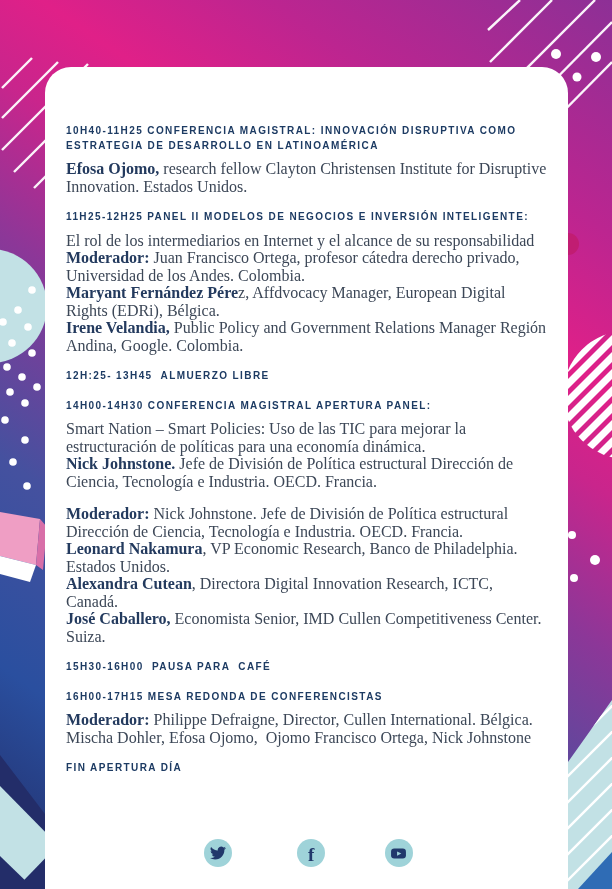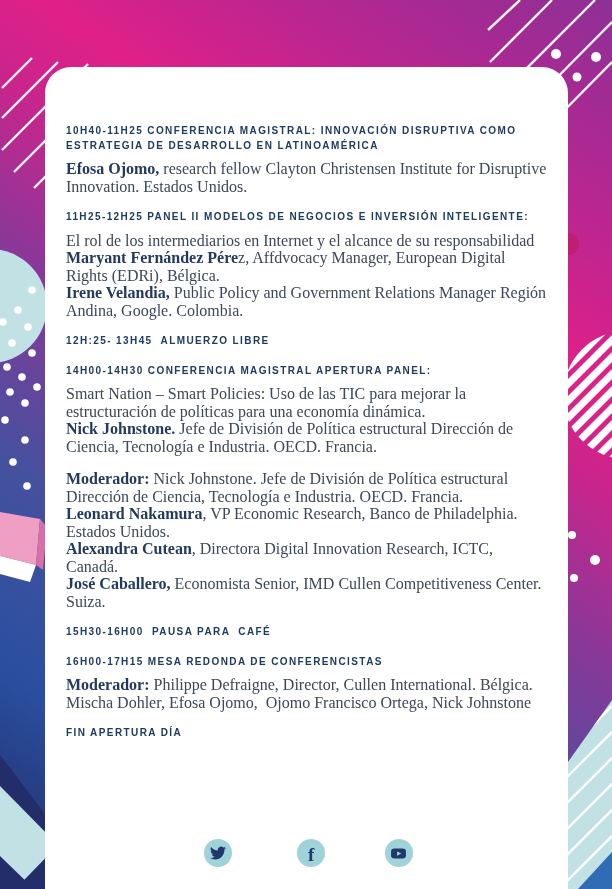--- a/index.html
+++ b/index.html
@@ -189,20 +189,21 @@
           <div class="paras">
             <p><span class="b">Efosa Ojomo,</span><span> research fellow Clayton Christensen Institute for Disruptive Innovation. Estados Unidos.</span></p>
           </div>
         </div>
         <div class="section">
           <div class="section-heading">
             <span class="h-line">11H25-12H25 PANEL II MODELOS DE NEGOCIOS E INVERSIÓN INTELIGENTE:</span>
           </div>
           <div class="paras">
             <p><span>El rol de los intermediarios en Internet y el alcance de su responsabilidad</span></p>
+            <p><span class="b">Moderador:</span><span> Juan Francisco Ortega, profesor cátedra derecho privado, Universidad de los Andes. Colombia.</span></p>
             <p><span class="b">Maryant Fernández Pére</span><span>z, Affdvocacy Manager, European Digital Rights (EDRi), Bélgica.</span></p>
             <p><span class="b">Irene Velandia,</span><span> Public Policy and Government Relations Manager Región Andina, Google. Colombia.</span></p>
           </div>
         </div>
         <div class="section">
           <div class="section-heading">
             <span class="h-line">12H:25- 13H45  ALMUERZO LIBRE</span>
           </div>
         </div>
         <div class="section">

